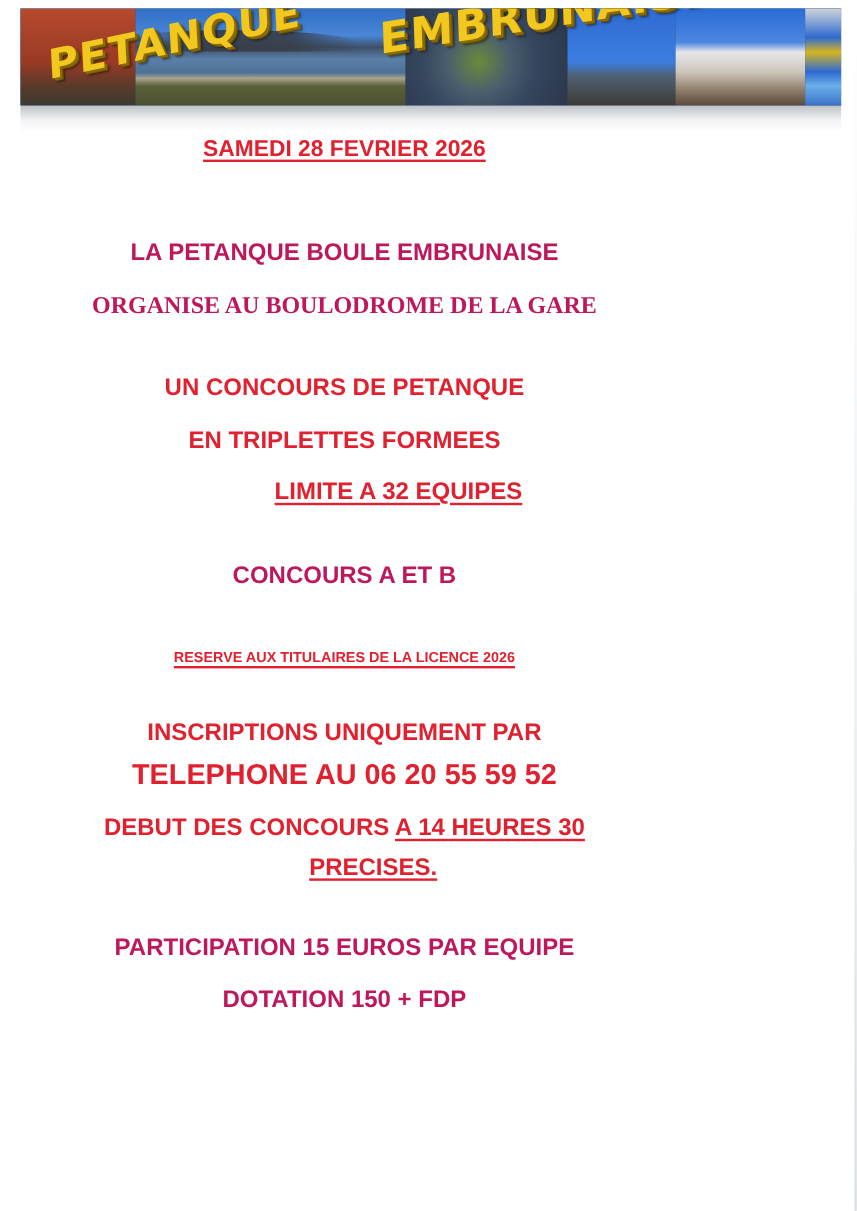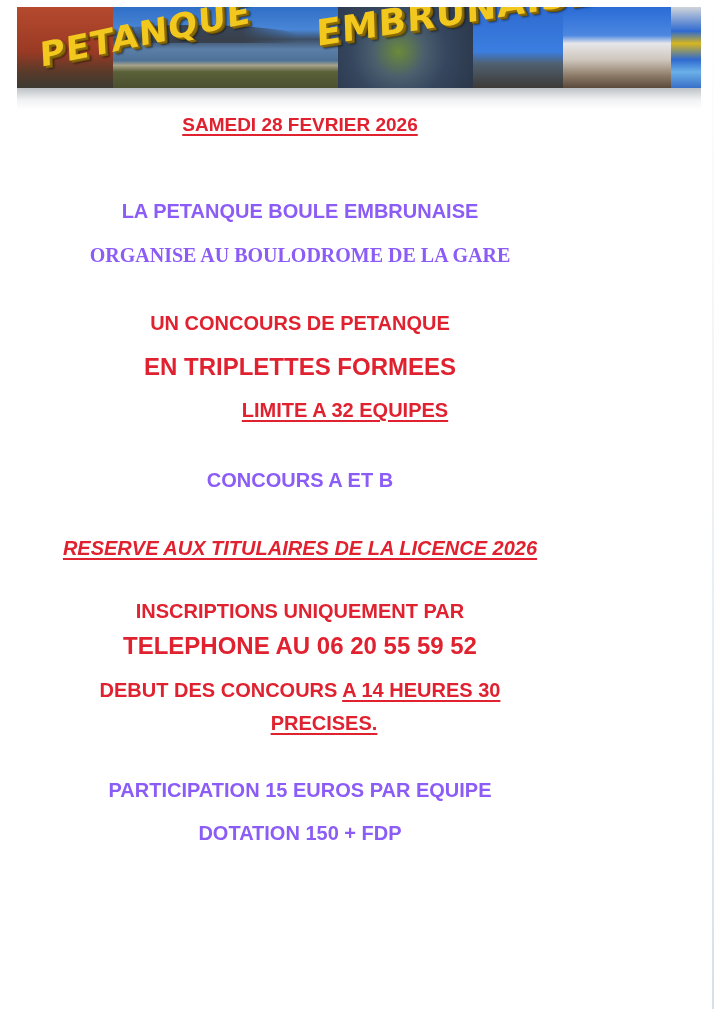--- a/index.html
+++ b/index.html
@@ -64,39 +64,39 @@
       left: 17px;
       top: 88px;
       width: 684px;
       height: 22px;
       background: linear-gradient(180deg, rgba(110,120,130,0.45) 0%, rgba(180,185,190,0.18) 55%, rgba(255,255,255,0) 100%);
     }
 
     
     .line {
       position: absolute;
-      left: 17px;
+      left: 4px;
       width: 566px;
       text-align: center;
       white-space: nowrap;
       font-size: 20px;
       line-height: 24px;
     }
     .red { color: #e0212f; }
-    .gray { color: #8b5cf6; }
+    .gray { color: #be185d; }
     .u { text-decoration: underline; text-decoration-thickness: 2px; text-underline-offset: 3px; }
 
     .l-date    { top: 113px; font-size: 19px; }
     .l-org1    { top: 199px; font-size: 20px; }
     .l-org2    { top: 243px; font-size: 20px; font-family: Liberation Serif, serif; }
     .l-conc1   { top: 311px; font-size: 20px; }
-    .l-conc2   { top: 355px; font-size: 24px; }
+    .l-conc2   { top: 355px; font-size: 20px; }
     .l-limit   { top: 398px; font-size: 20px; padding-left: 45px; }
     .l-ab      { top: 468px; font-size: 20px; text-align: center; }
-    .l-lic     { top: 536px; font-size: 20px; font-style: italic; }
+    .l-lic     { top: 536px; font-size: 12px; }
     .l-insc1   { top: 599px; font-size: 20px; }
     .l-insc2   { top: 634px; font-size: 24px; }
     .l-debut1  { top: 678px; font-size: 20px; }
     .l-debut2  { top: 711px; font-size: 20px; padding-left: 24px; }
     .l-part    { top: 778px; font-size: 20px; text-align: center; }
     .l-dot     { top: 821px; font-size: 20px; }
 
     .edge {
       position: absolute;
       right: 0; top: 0;

